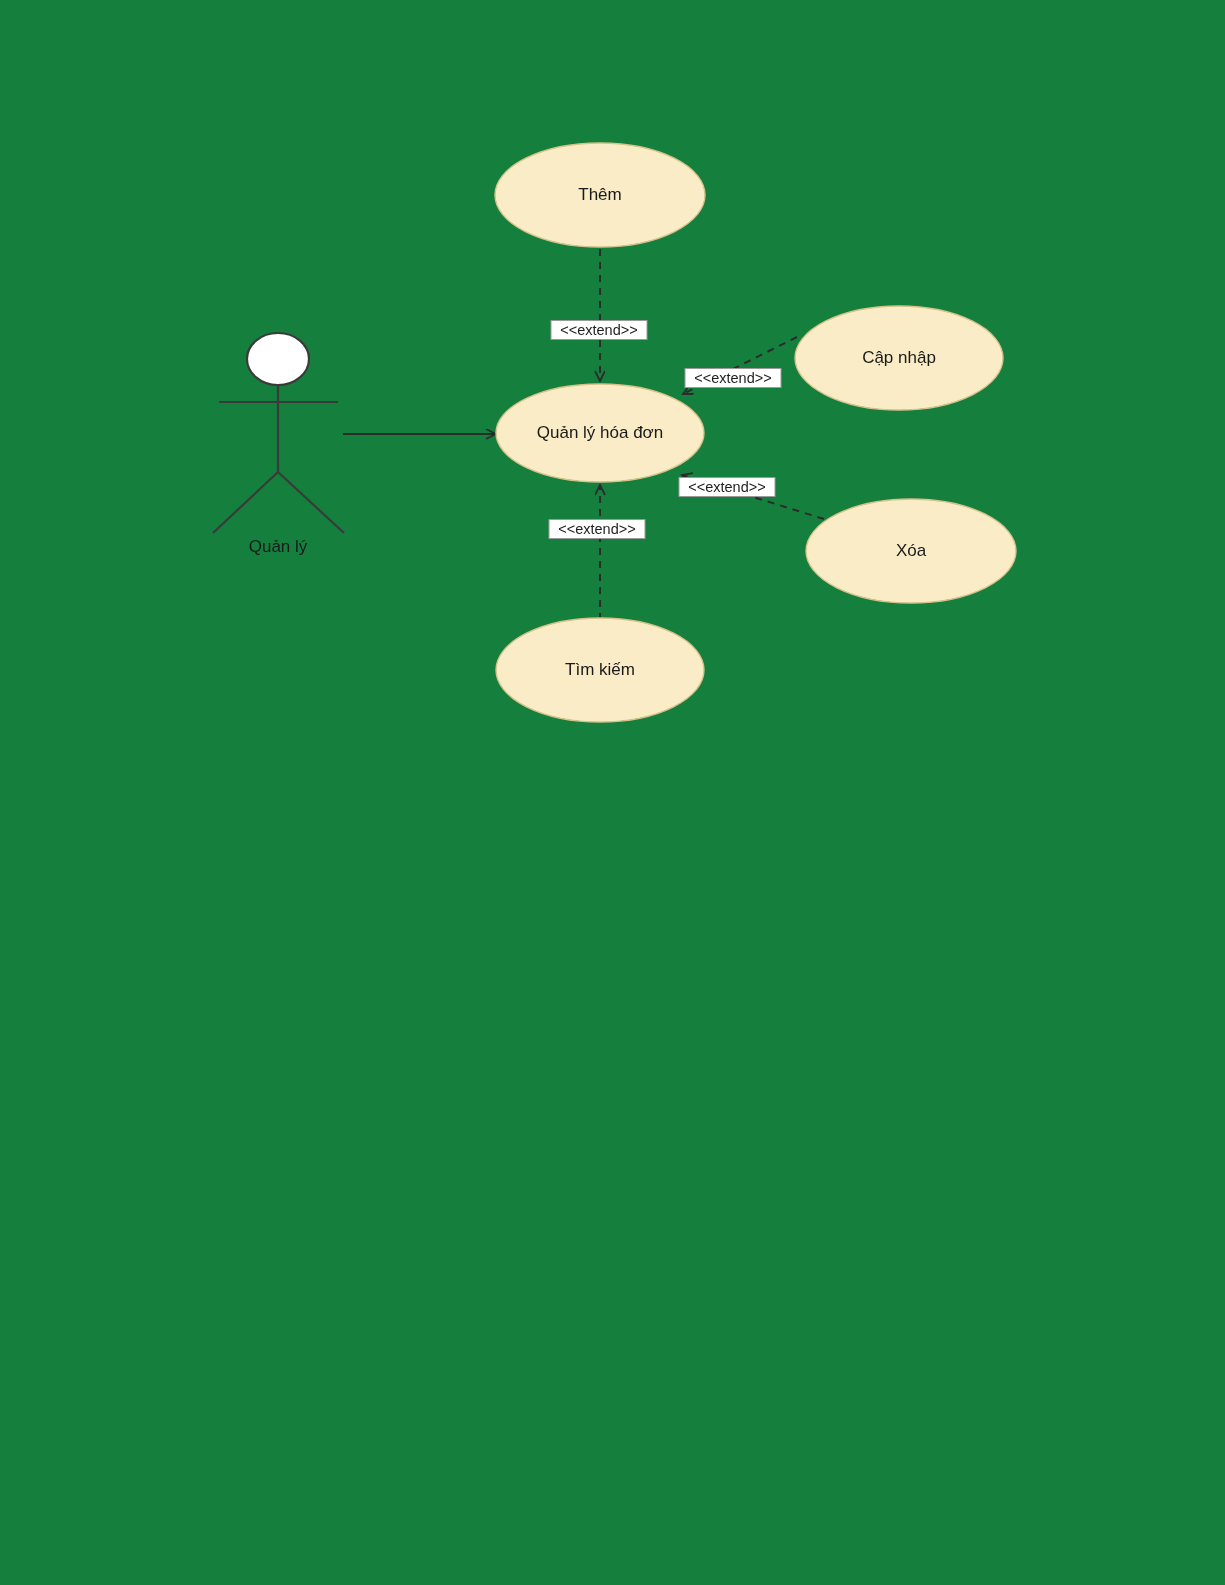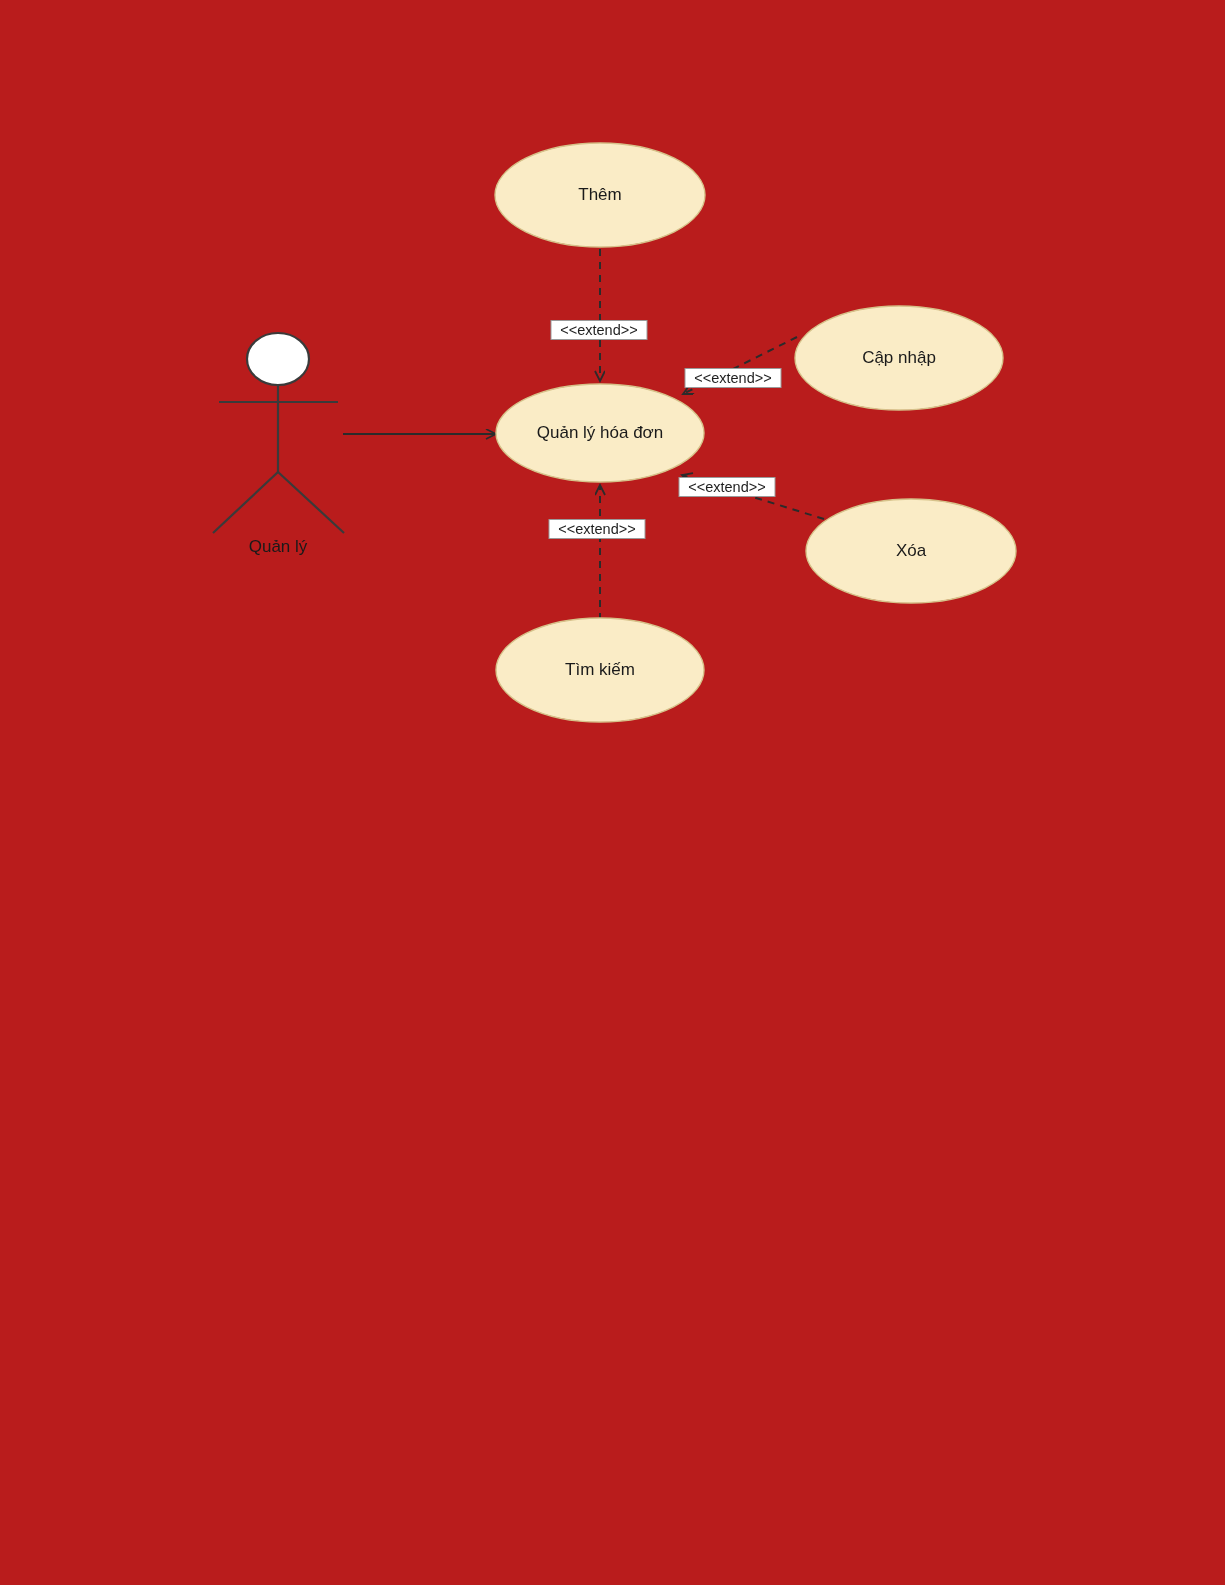--- a/index.html
+++ b/index.html
@@ -70,21 +70,21 @@
     font-family: "Liberation Sans", sans-serif;
     font-size: 14.5px;
     fill: #1f1f1f;
     text-anchor: middle;
     dominant-baseline: middle;
   }
 </style>
 </head>
 <body>
 
-<div id="diagram-root" style="background: #b91c1c;">
+<div id="diagram-root" style="background: #15803d;">
   <svg class="canvas" viewBox="0 0 1225 1585">
     <defs>
       <marker id="arrow-open" markerWidth="13" markerHeight="13" refX="11" refY="5" orient="auto" markerUnits="userSpaceOnUse">
         <path d="M1,0 L11,5 L1,10" fill="none" stroke="#2b2b2b" stroke-width="1.7"></path>
       </marker>
       <marker id="arrow-open-dash" markerWidth="13" markerHeight="13" refX="11" refY="5" orient="auto" markerUnits="userSpaceOnUse">
         <path d="M1,0 L11,5 L1,10" fill="none" stroke="#2b2b2b" stroke-width="1.8"></path>
       </marker>
     </defs>
 

